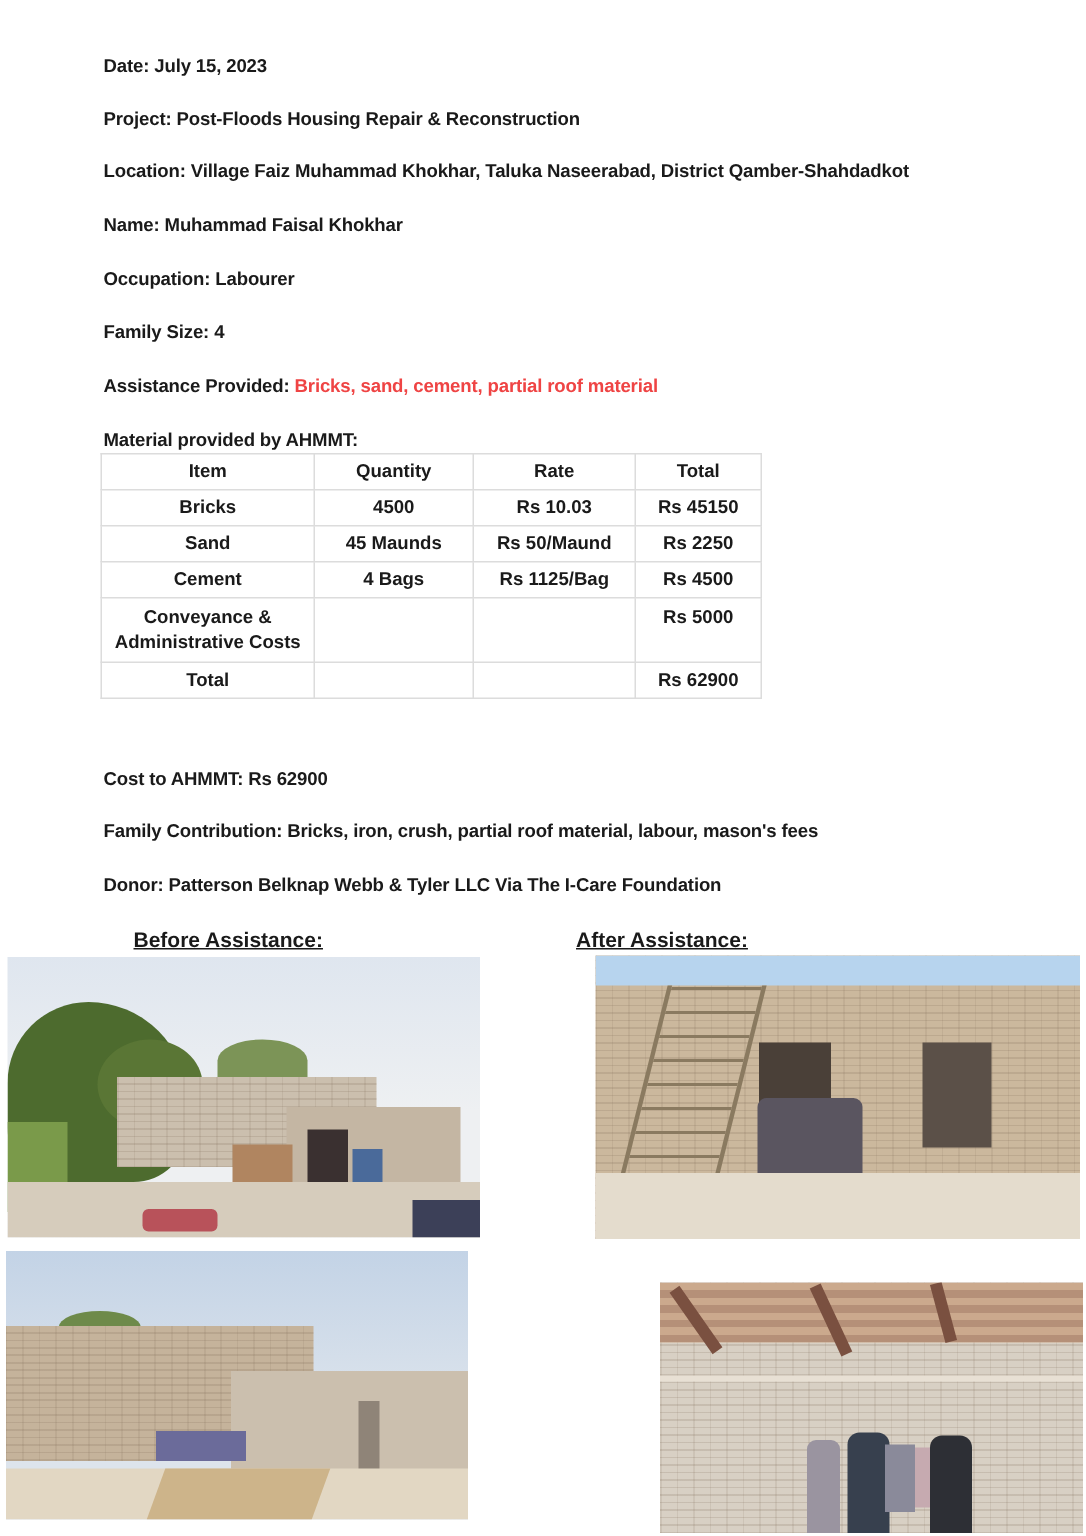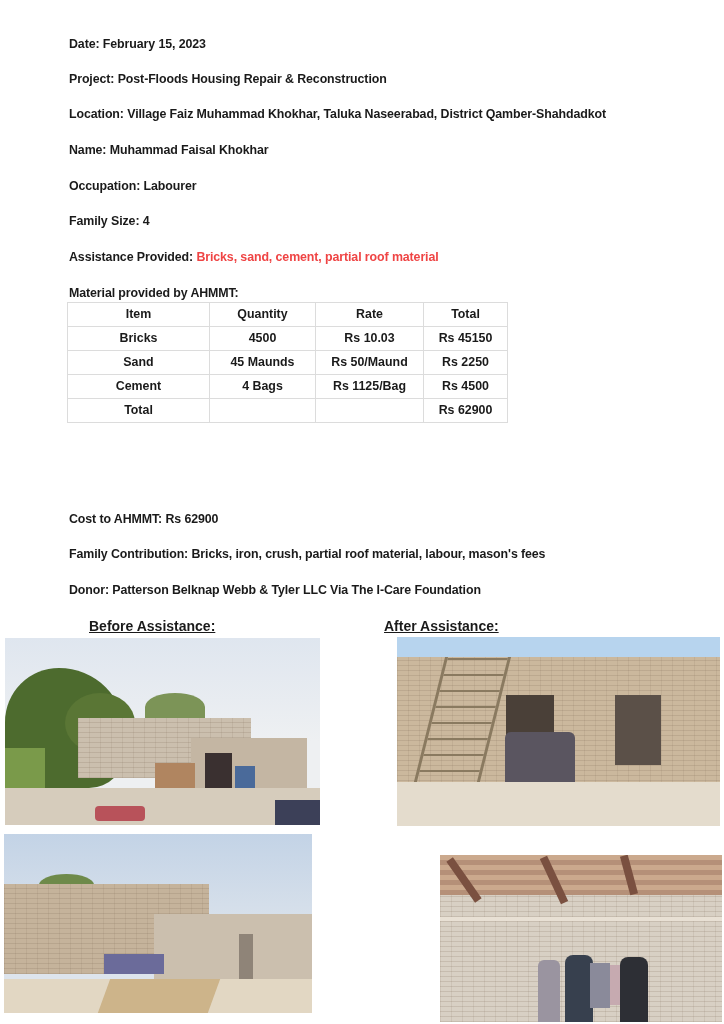--- a/index.html
+++ b/index.html
@@ -14,21 +14,21 @@
     .heading { position: absolute; font-size: 14px; font-weight: bold; text-decoration: underline; }
     .photo { position: absolute; overflow: hidden; }
     .photo div { position: absolute; }
     .brick { background-image:
         repeating-linear-gradient(0deg, rgba(120,100,80,0.18) 0 1px, transparent 1px 5px),
         repeating-linear-gradient(90deg, rgba(120,100,80,0.12) 0 1px, transparent 1px 11px); }
   </style>
 </head>
 <body>
 
-<div class="line" style="top:37px">Date: February 15, 2023</div>
+<div class="line" style="top:37px">Date: July 15, 2023</div>
 <div class="line" style="top:72px">Project: Post-Floods Housing Repair &amp; Reconstruction</div>
 <div class="line" style="top:107px">Location: Village Faiz Muhammad Khokhar, Taluka Naseerabad, District Qamber-Shahdadkot</div>
 <div class="line" style="top:143px">Name: Muhammad Faisal Khokhar</div>
 <div class="line" style="top:179px">Occupation: Labourer</div>
 <div class="line" style="top:214px">Family Size: 4</div>
 <div class="line" style="top:250px">
   <span>Assistance Provided:</span>
   <span class="val-soft">Bricks, sand, cement, partial roof material</span>
 </div>
 <div class="line" style="top:286px">Material provided by AHMMT:</div>
@@ -51,20 +51,26 @@
     <td>Sand</td>
     <td>45 Maunds</td>
     <td>Rs 50/Maund</td>
     <td>Rs 2250</td>
   </tr>
   <tr>
     <td>Cement</td>
     <td>4 Bags</td>
     <td>Rs 1125/Bag</td>
     <td>Rs 4500</td>
+  </tr>
+  <tr>
+    <td class="two">Conveyance &amp; Administrative Costs</td>
+    <td class="two"></td>
+    <td class="two"></td>
+    <td class="two">Rs 5000</td>
   </tr>
   <tr>
     <td>Total</td>
     <td></td>
     <td></td>
     <td>Rs 62900</td>
   </tr>
 </tbody>
   </table>
 

